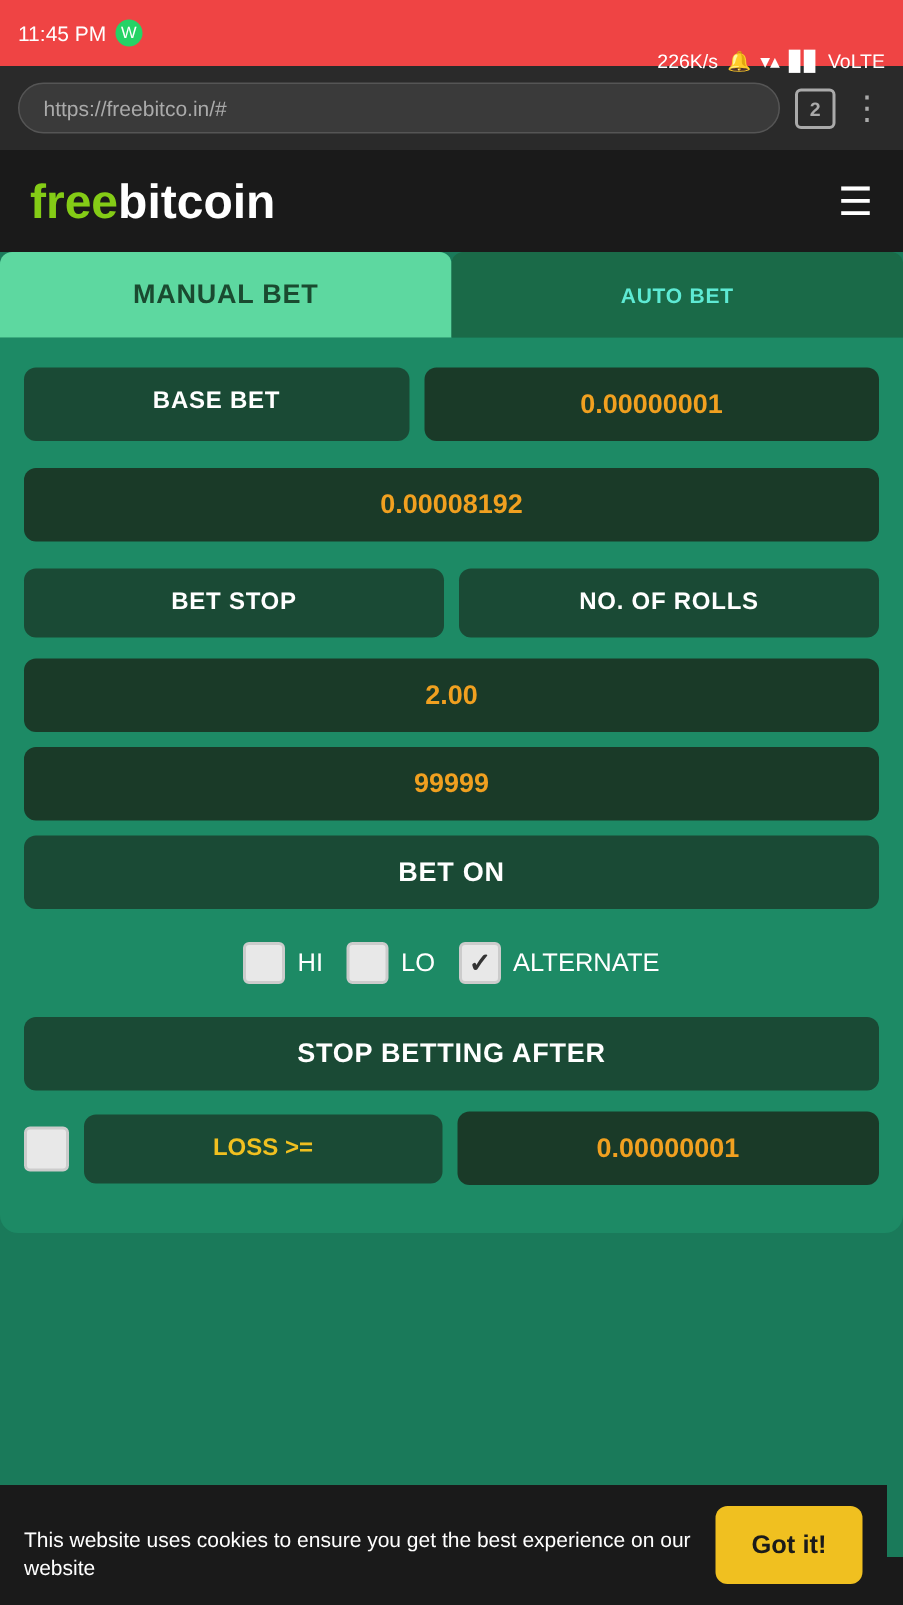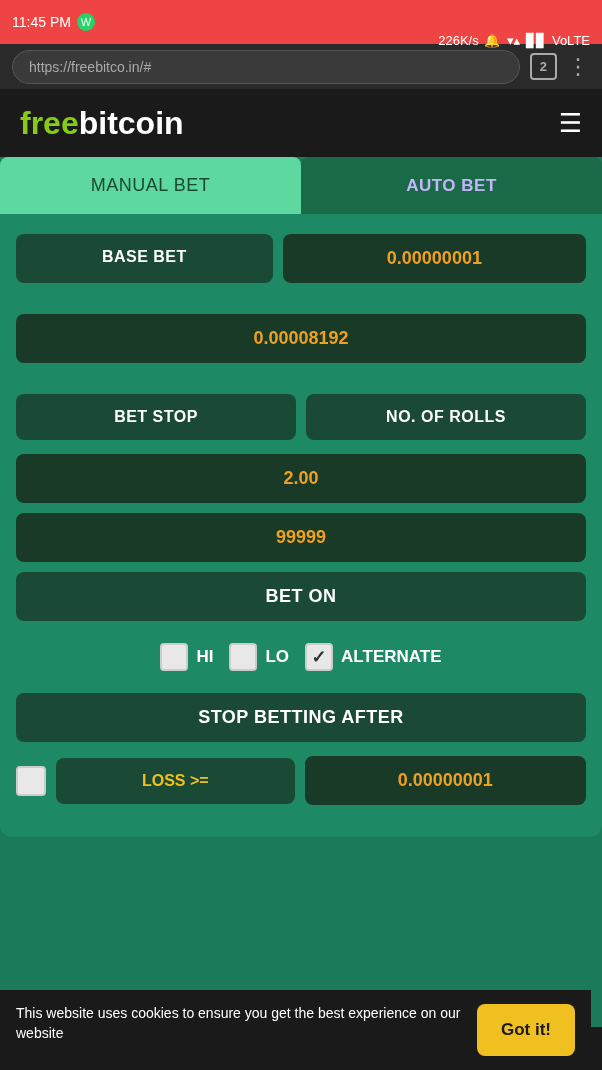--- a/index.html
+++ b/index.html
@@ -33,21 +33,21 @@
       font-size: 11px; color: #fff;
     }
 
     
     .browser-bar {
       background: #2a2a2a;
       padding: 10px 12px;
       display: flex;
       align-items: center;
       gap: 10px;
-      height: 45px;
+      height: 56px;
     }
     .url-bar {
       flex: 1;
       background: #3a3a3a;
       border: 1px solid #555;
       border-radius: 20px;
       padding: 8px 16px;
       color: #aaa;
       font-size: 14px;
     }
@@ -97,56 +97,56 @@
     }
 
     
     .bet-tabs {
       display: flex;
       margin: 0;
     }
     .tab-manual {
       background: #5dd8a0;
       color: #1a4a30;
-      font-weight: 400;
+      font-weight: 700;
       font-size: 18px;
       padding: 18px 0;
       flex: 1;
       text-align: center;
       border-radius: 8px 8px 0 0;
       border: none;
       cursor: pointer;
       letter-spacing: 0.5px;
     }
     .tab-auto {
       background: #1a6a48;
-      color: #c4b5fd;
-      font-weight: 900;
-      font-size: 17px;
+      color: #5eead4;
+      font-weight: 900;
+      font-size: 14px;
       padding: 18px 0;
       flex: 1;
       text-align: center;
       border-radius: 8px 8px 0 0;
       border: none;
       cursor: pointer;
       letter-spacing: 0.5px;
     }
 
     
     .bet-form {
       background: #1d8a65;
       border-radius: 0 0 12px 12px;
       padding: 20px 16px;
     }
 
     
     .bet-row {
       display: flex;
       gap: 10px;
-      margin-bottom: 31px;
+      margin-bottom: 18px;
       align-items: stretch;
     }
     .bet-label {
       background: #1a4a35;
       color: #fff;
       font-weight: 900;
       font-size: 16px;
       padding: 14px 12px;
       border-radius: 8px;
       flex: 1;
@@ -201,21 +201,21 @@
       justify-content: center;
       gap: 16px;
       margin-bottom: 14px;
       padding: 8px 0;
     }
     .bet-option {
       display: flex;
       align-items: center;
       gap: 8px;
       color: #fff;
-      font-weight: bold;
+      font-weight: normal;
       font-size: 17px;
     }
     .checkbox {
       width: 28px;
       height: 28px;
       background: #e8e8e8;
       border: 2px solid #ccc;
       border-radius: 4px;
       display: flex;
       align-items: center;
@@ -279,21 +279,21 @@
     }
 
     
     .cookie-banner {
       position: fixed;
       bottom: 0;
       left: 0;
       width: 591px;
       background: #1a1a1a;
       display: flex;
-      align-items: flex-start;
+      align-items: flex-end;
       justify-content: space-between;
       padding: 14px 16px;
       gap: 16px;
       z-index: 100;
     }
     .cookie-text {
       color: #fff;
       font-size: 14px;
       line-height: 1.4;
       flex: 1;

